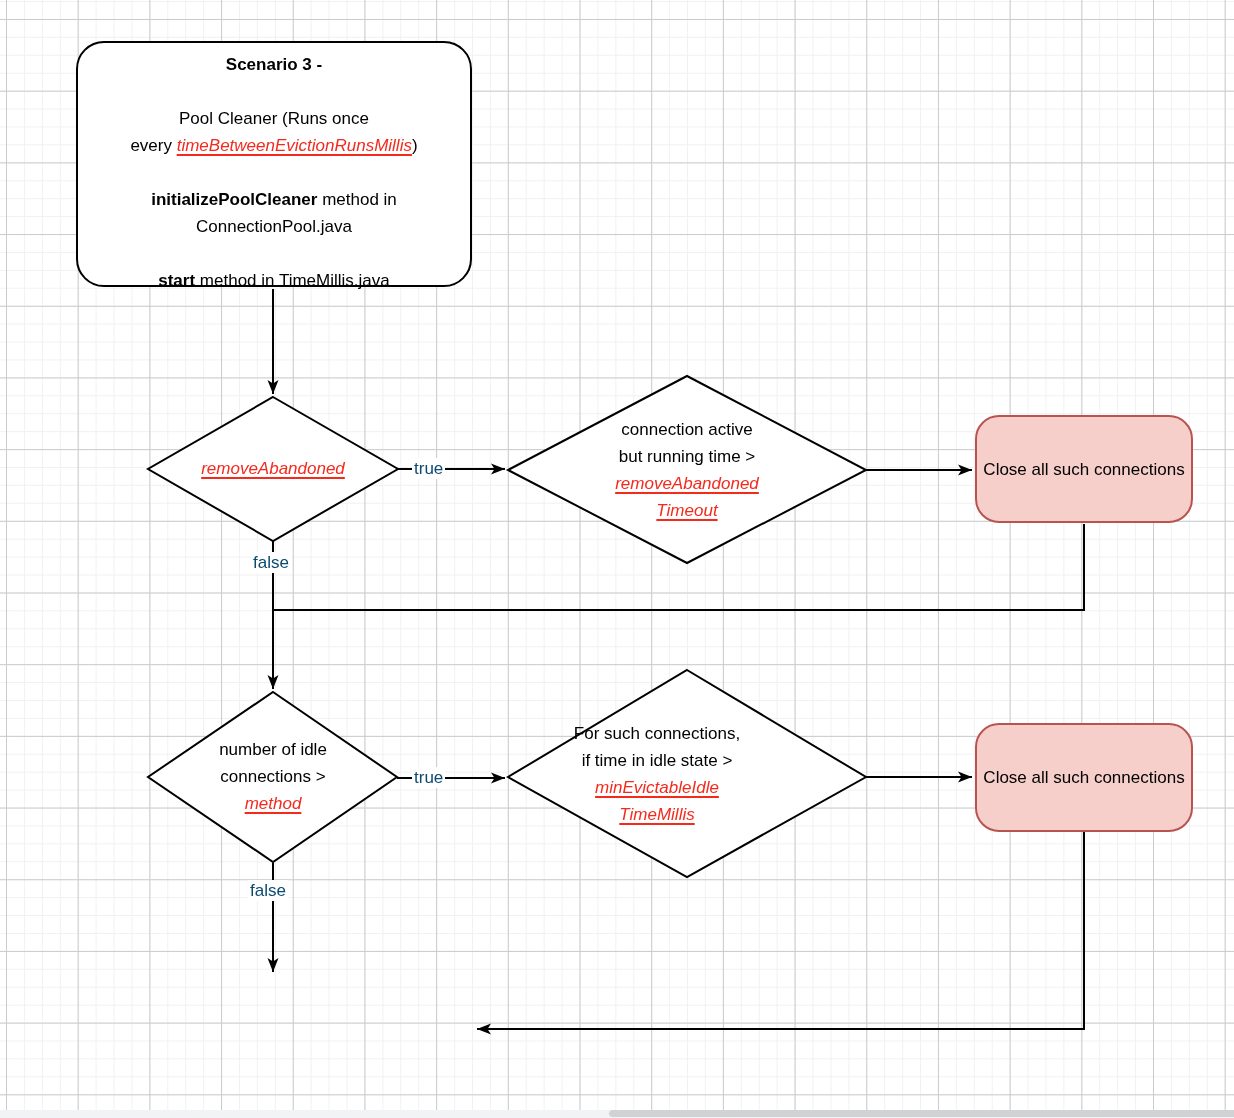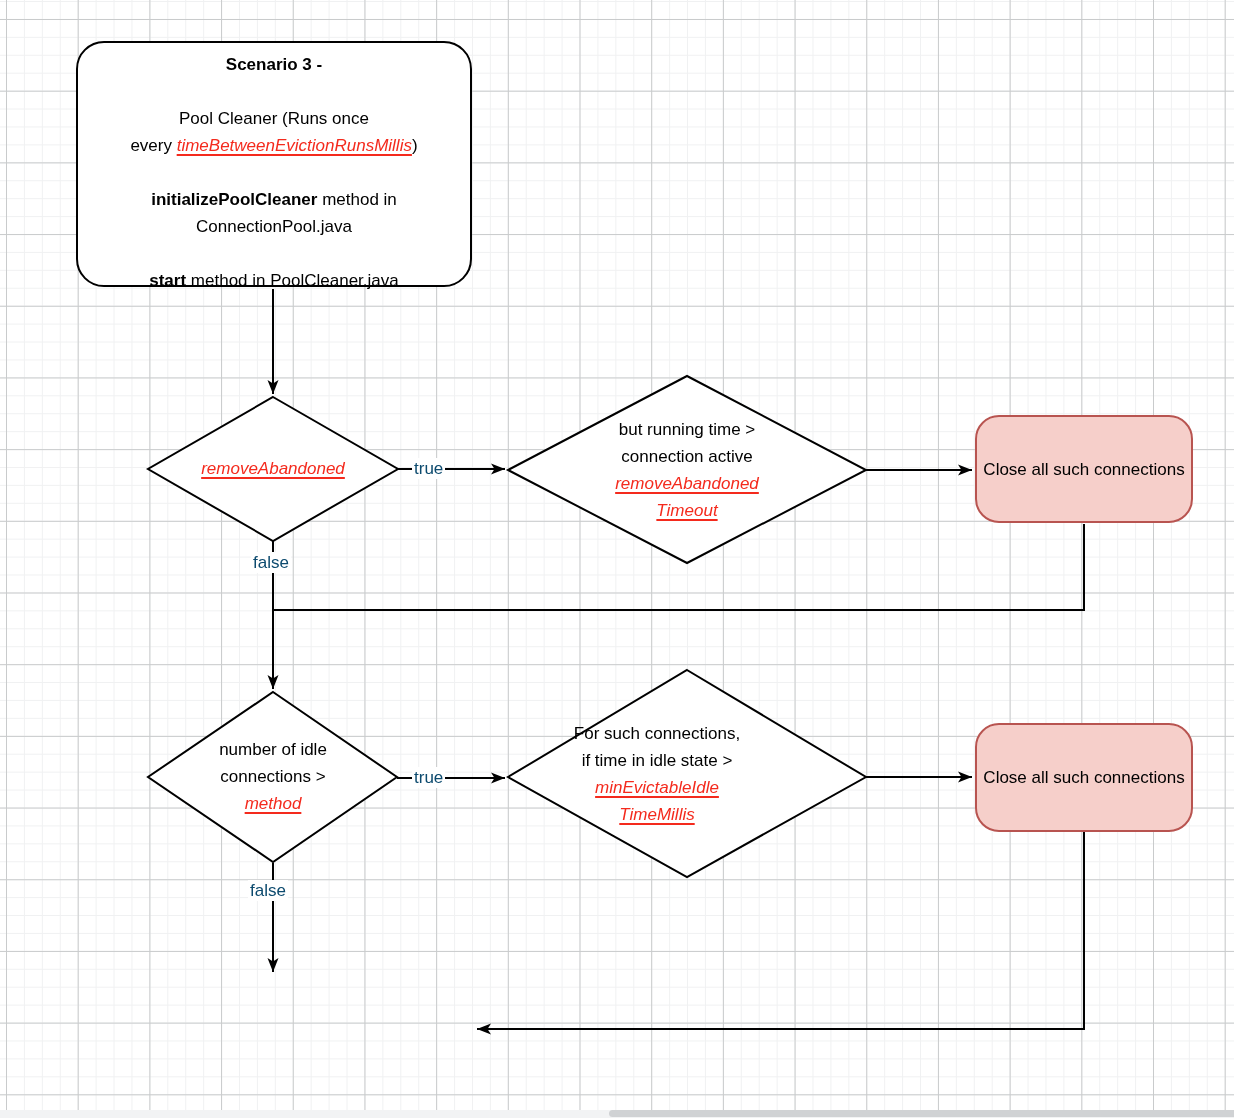--- a/index.html
+++ b/index.html
@@ -87,30 +87,30 @@
     <polygon points="273,692 397,777 273,862 148,777" fill="#fff" stroke="#000" stroke-width="2"></polygon>
     <polygon points="687,670 866,777 687,877 508,777" fill="#fff" stroke="#000" stroke-width="2"></polygon>
   </svg>
 
   <div class="node scenario-box">
     <p><b>Scenario 3 -</b></p>
     <p class="gap-above">Pool Cleaner (Runs once</p>
     <p><span>every </span><span class="ref">timeBetweenEvictionRunsMillis</span><span>)</span></p>
     <p class="gap-above"><b>initializePoolCleaner</b><span> method in</span></p>
     <p>ConnectionPool.java</p>
-    <p class="gap-above"><b>start</b><span> method in PoolCleaner.java</span></p>
+    <p class="gap-above"><b>start</b><span> method in TimeMillis.java</span></p>
   </div>
 
   <div class="diamond-label dl1">
     <span class="dline ref">removeAbandoned</span>
   </div>
 
   <div class="diamond-label dl2">
+    <span class="dline">connection active</span>
     <span class="dline">but running time &gt;</span>
-    <span class="dline">connection active</span>
     <span class="dline ref">removeAbandoned</span>
     <span class="dline ref">Timeout</span>
   </div>
 
   <div class="diamond-label dl3">
     <span class="dline">number of idle</span>
     <span class="dline">connections &gt;</span>
     <span class="dline ref">method</span>
   </div>
 

